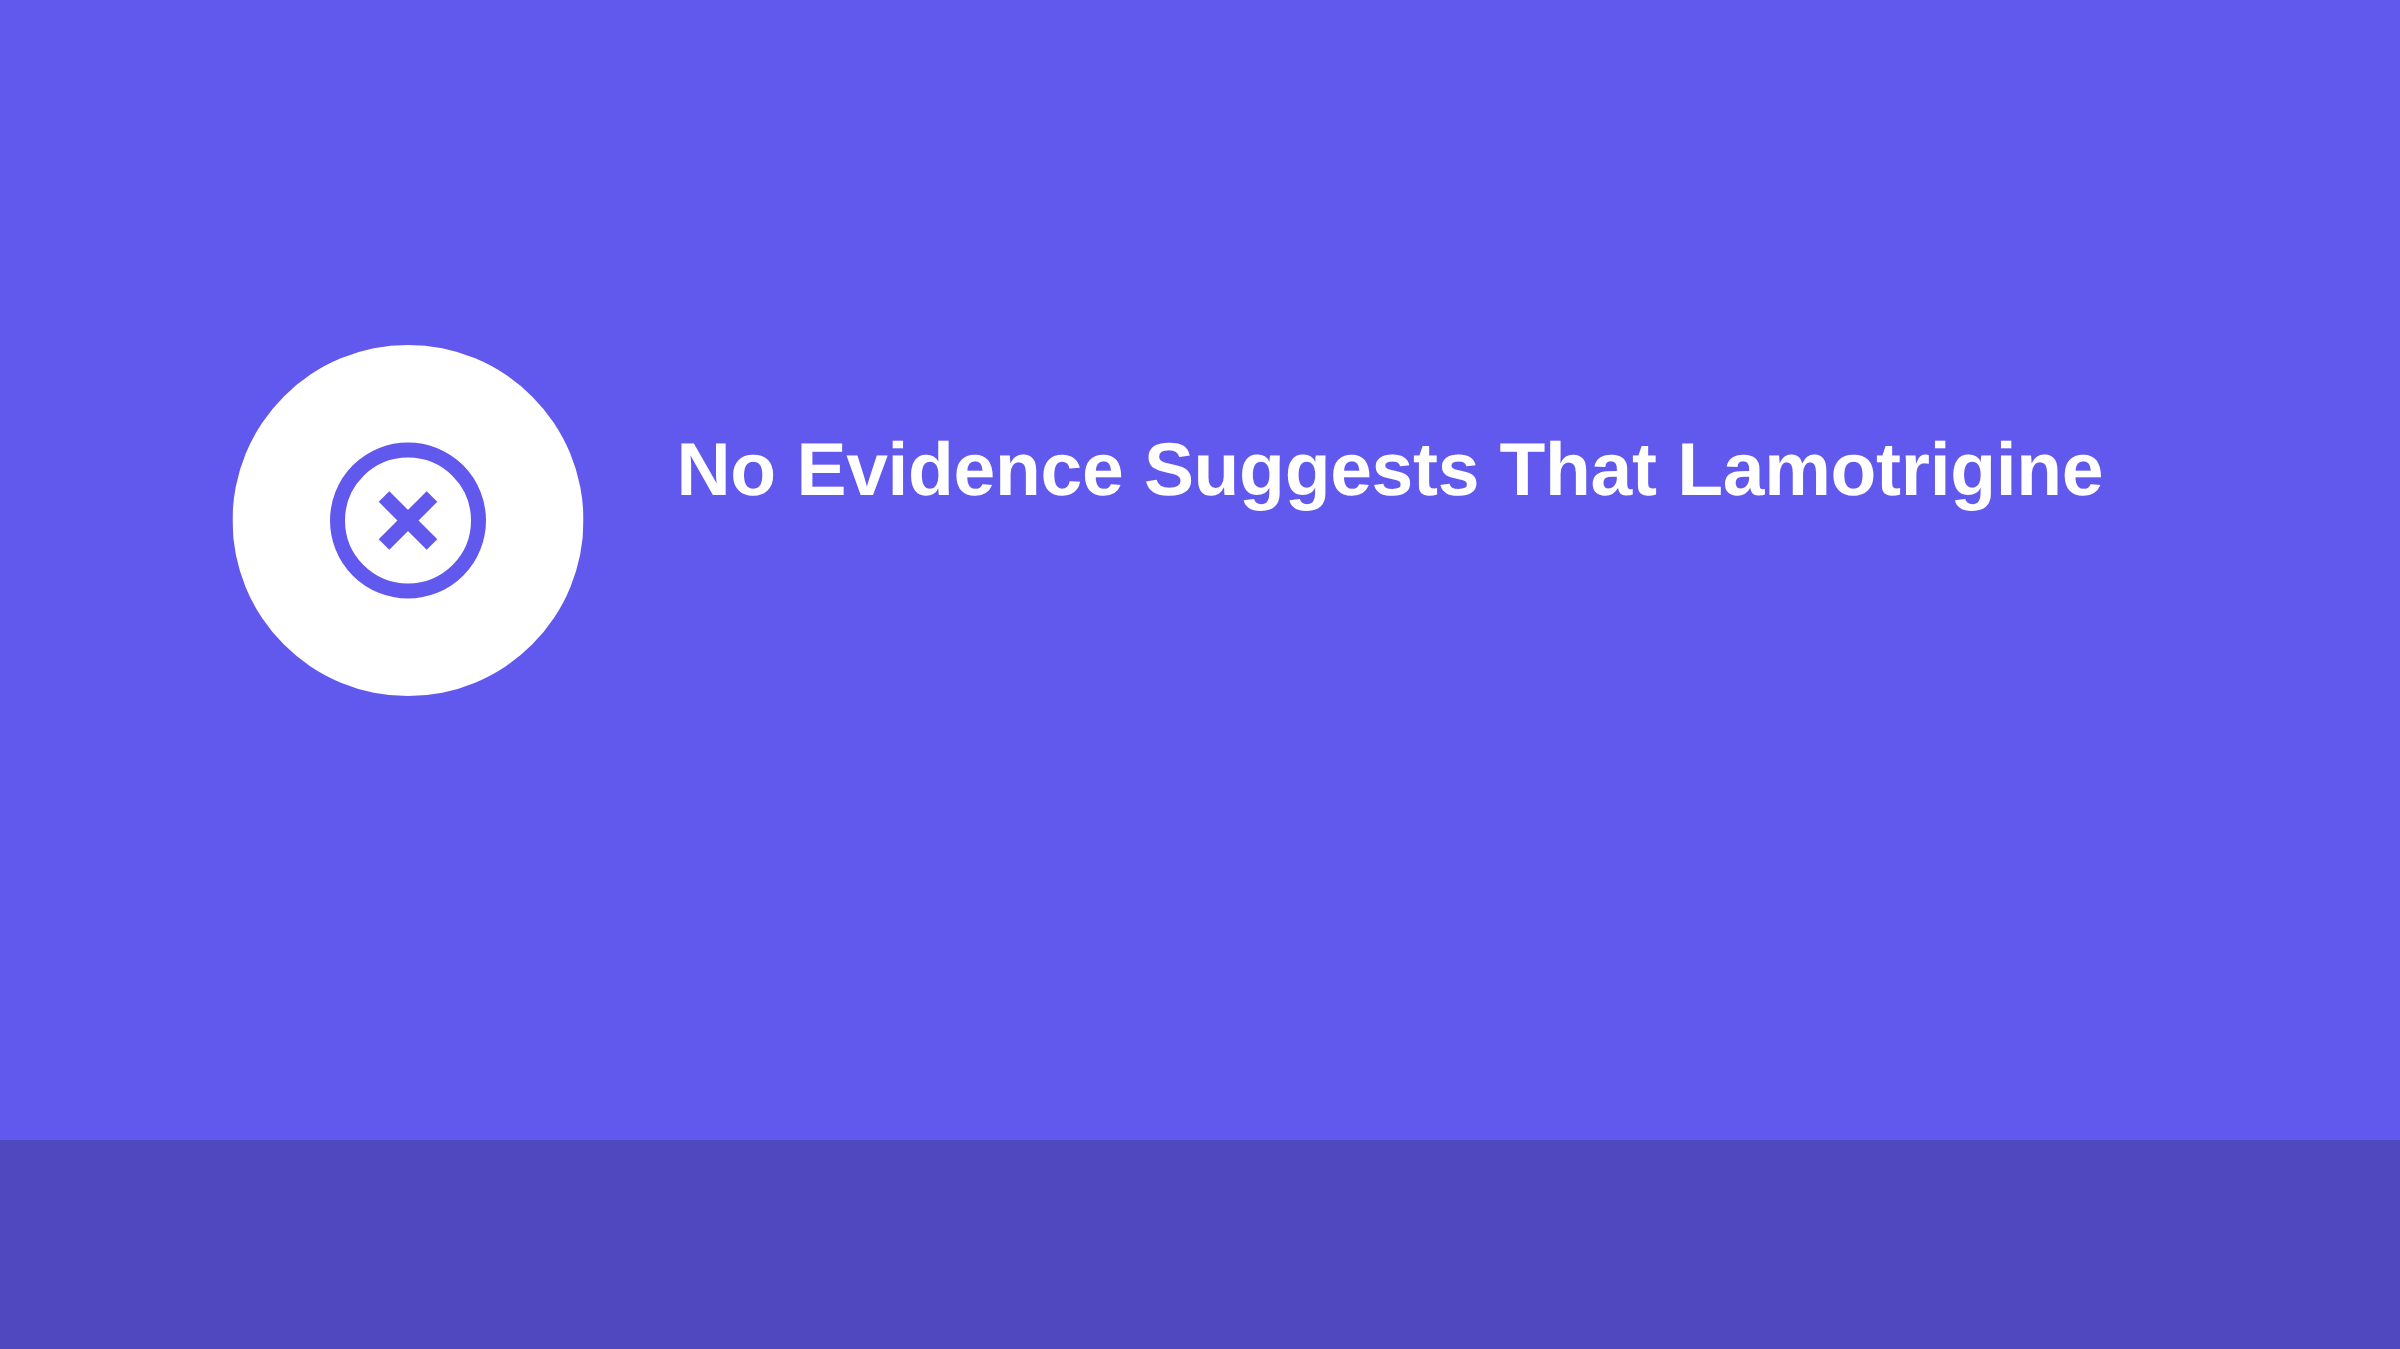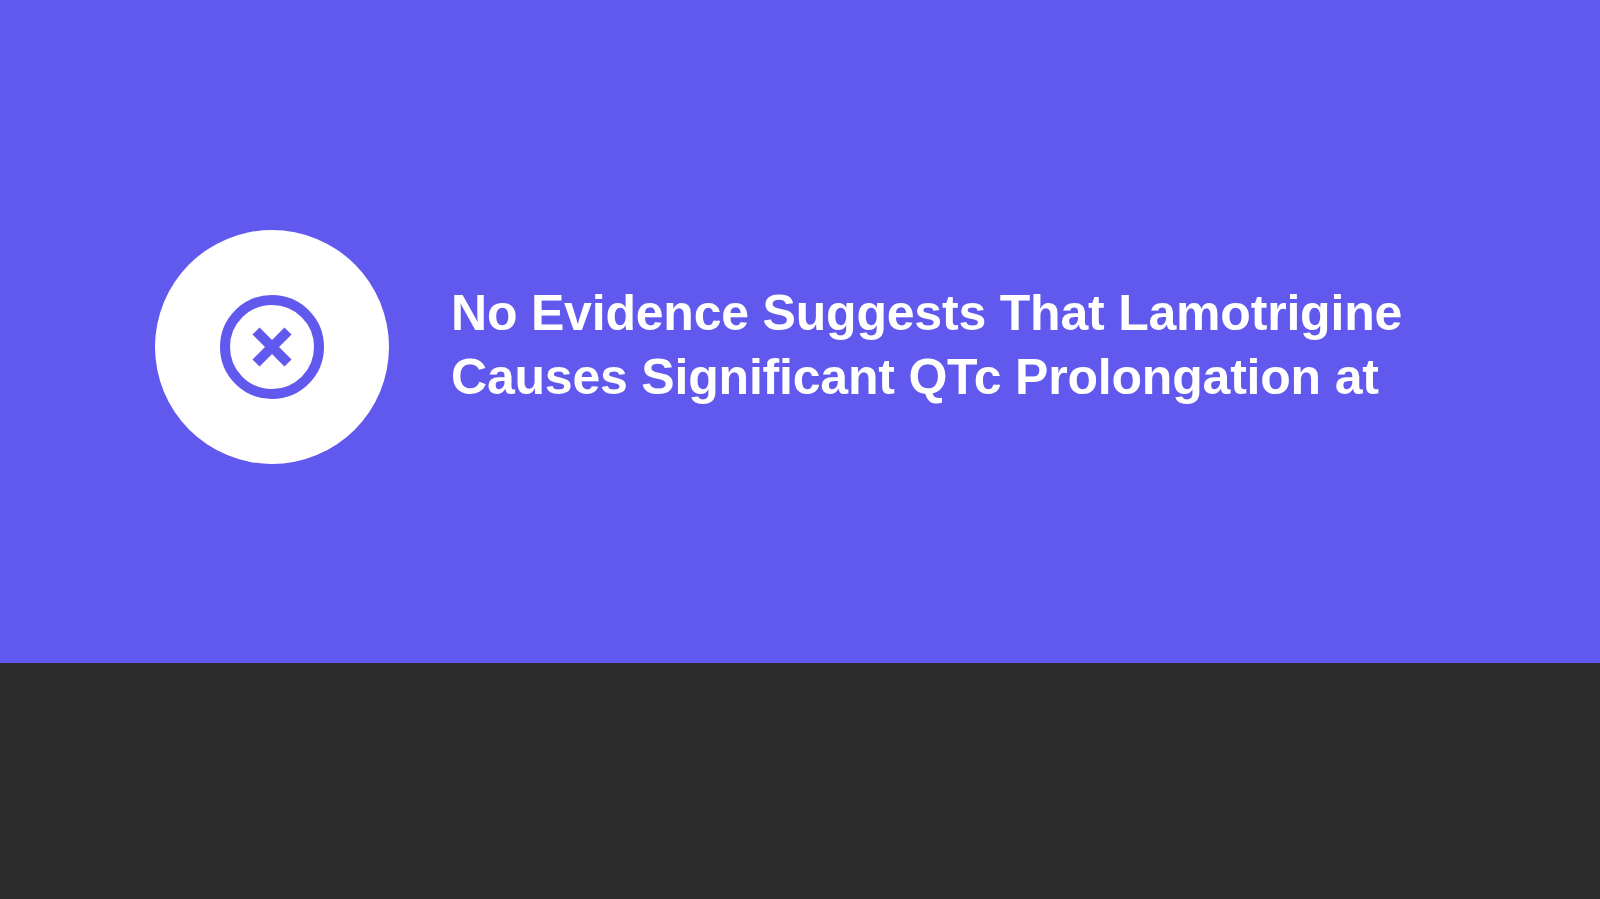--- a/index.html
+++ b/index.html
@@ -3,21 +3,21 @@
 <meta charset="utf-8">
 <style>
   html, body {
     margin: 0;
     padding: 0;
     background: #2b2b2b;
   }
   #slide {
     position: relative;
     width: 1600px;
-    height: 663px;
+    height: 899px;
     overflow: hidden;
     background: #6159EE;
     font-family: "Liberation Sans", sans-serif;
     -webkit-font-smoothing: antialiased;
   }
 
   
   #body-area {
     position: absolute;
     left: 0;
@@ -75,21 +75,20 @@
         <circle cx="117" cy="117" r="47" fill="none" stroke="#6159EE" stroke-width="10"></circle>
         <g stroke="#6159EE" stroke-width="10" stroke-linecap="butt">
           <line x1="101" y1="101" x2="133" y2="133"></line>
           <line x1="133" y1="101" x2="101" y2="133"></line>
         </g>
       </svg>
     </div>
 
     <h1 id="title">
       <span class="tline">No Evidence Suggests That Lamotrigine</span>
-      <span class="tline">Causes Significant QTc Prolongation at</span>
     </h1>
 
   </div>
 
   <div id="footer">
 
     
 
     
 

